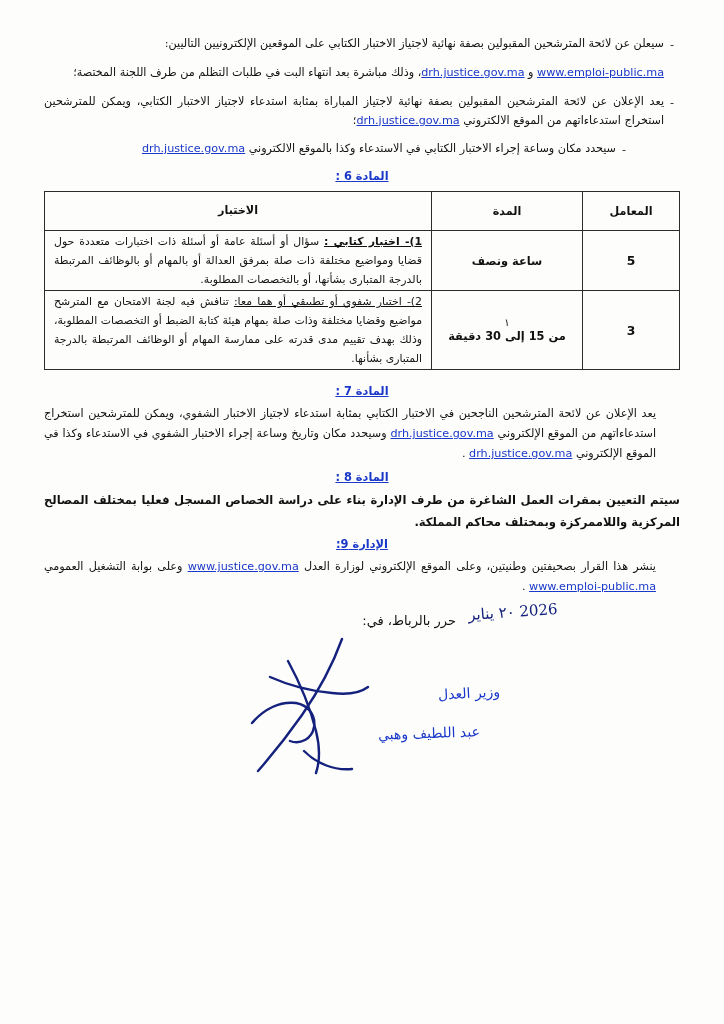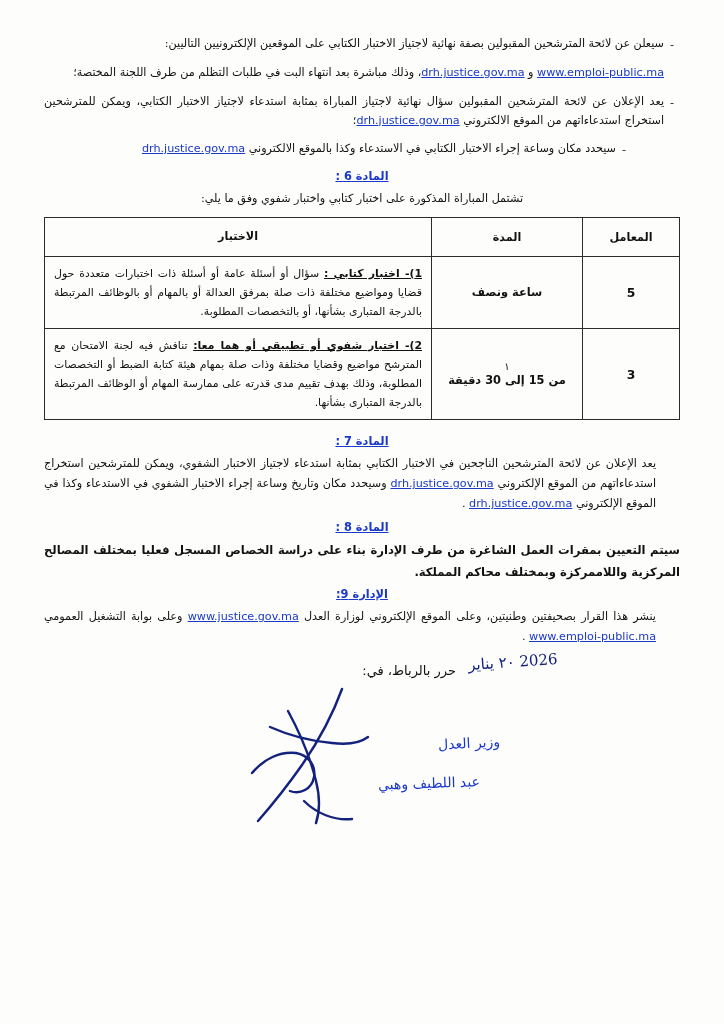--- a/index.html
+++ b/index.html
@@ -86,21 +86,21 @@
   
   .exam-table {
     border-collapse: collapse;
     width: 100%;
     margin: 8px 0 14px 0;
     font-size: 10.9px;
   }
   .exam-table th,
   .exam-table td {
     border: 1px solid #2b2b2b;
-    padding: 7px 9px;
+    padding: 1px 9px;
     vertical-align: middle;
   }
   .exam-table thead th {
     text-align: center;
     font-weight: bold;
     padding: 9px 2px;
     font-size: 11.2px;
   }
   .col-coef { width: 78px; text-align: center; }
   .col-dur  { width: 132px; text-align: center; }
@@ -183,35 +183,34 @@
     <li class="bullet-item">
       <span class="bullet-dash"></span>
       <span class="bullet-text">
         <a class="lnk" href="#">www.emploi-public.ma</a><span> و </span><a class="lnk" href="#">drh.justice.gov.ma</a><span>، وذلك مباشرة بعد انتهاء البت في طلبات التظلم من طرف اللجنة المختصة؛</span>
       </span>
     </li>
 
     <li class="bullet-item">
       <span class="bullet-dash">-</span>
       <span class="bullet-text">
-        <span>يعد الإعلان عن لائحة المترشحين المقبولين سؤال نهائية لاجتياز المباراة بمثابة استدعاء لاجتياز الاختبار الكتابي، ويمكن للمترشحين استخراج استدعاءاتهم من الموقع الالكتروني </span><a class="lnk" href="#">drh.justice.gov.ma</a><span>؛</span>
+        <span>يعد الإعلان عن لائحة المترشحين المقبولين بصفة نهائية لاجتياز المباراة بمثابة استدعاء لاجتياز الاختبار الكتابي، ويمكن للمترشحين استخراج استدعاءاتهم من الموقع الالكتروني </span><a class="lnk" href="#">drh.justice.gov.ma</a><span>؛</span>
       </span>
     </li>
 
     <li class="bullet-item sub-bullet">
       <span class="bullet-dash">-</span>
       <span class="bullet-text">
         <span>سيحدد مكان وساعة إجراء الاختبار الكتابي في الاستدعاء وكذا بالموقع الالكتروني </span><a class="lnk" href="#">drh.justice.gov.ma</a>
       </span>
     </li>
 
   </ul>
 
   <div class="article-head">المادة 6 :</div>
-  <p class="para" style="text-align:center;">تشتمل المباراة المذكورة على اختبار كتابي واختبار شفوي وفق ما يلي:</p>
 
   <table class="exam-table">
     <thead>
       <tr>
         <th class="col-coef">المعامل</th>
         <th class="col-dur">المدة</th>
         <th class="col-test" style="text-align:center;">الاختبار</th>
       </tr>
     </thead>
     <tbody>
@@ -224,21 +223,21 @@
           <span class="u" style="font-weight:bold;">1)- اختبار كتابي :</span><span> سؤال أو أسئلة عامة أو أسئلة ذات اختبارات متعددة حول قضايا ومواضيع مختلفة ذات صلة بمرفق العدالة أو بالمهام أو بالوظائف المرتبطة بالدرجة المتبارى بشأنها، أو بالتخصصات المطلوبة.</span>
         </td>
       </tr>
       <tr>
         <td class="col-coef cell-center">3</td>
         <td class="col-dur cell-dur">
           <span class="tiny-mark">١</span>
           <span>من 15 إلى 30 دقيقة</span>
         </td>
         <td class="col-test">
-          <span class="u" style="font-weight:bold;">2)- اختبار شفوي أو تطبيقي أو هما معا:</span><span> تنافش فيه لجنة الامتحان مع المترشح مواضيع وقضايا مختلفة وذات صلة بمهام هيئة كتابة الضبط أو التخصصات المطلوبة، وذلك بهدف تقييم مدى قدرته على ممارسة المهام أو الوظائف المرتبطة بالدرجة المتبارى بشأنها.</span>
+          <span class="u" style="font-weight:normal;">2)- اختبار شفوي أو تطبيقي أو هما معا:</span><span> تنافش فيه لجنة الامتحان مع المترشح مواضيع وقضايا مختلفة وذات صلة بمهام هيئة كتابة الضبط أو التخصصات المطلوبة، وذلك بهدف تقييم مدى قدرته على ممارسة المهام أو الوظائف المرتبطة بالدرجة المتبارى بشأنها.</span>
         </td>
       </tr>
     </tbody>
   </table>
 
   <div class="article-head">المادة 7 :</div>
   <p class="para indent">
     <span>يعد الإعلان عن لائحة المترشحين الناجحين في الاختبار الكتابي بمثابة استدعاء لاجتياز الاختبار الشفوي، ويمكن للمترشحين استخراج استدعاءاتهم من الموقع الإلكتروني </span><a class="lnk" href="#">drh.justice.gov.ma</a><span> وسيحدد مكان وتاريخ وساعة إجراء الاختبار الشفوي في الاستدعاء وكذا في الموقع الإلكتروني </span><a class="lnk" href="#">drh.justice.gov.ma</a><span> .</span>
   </p>
 

